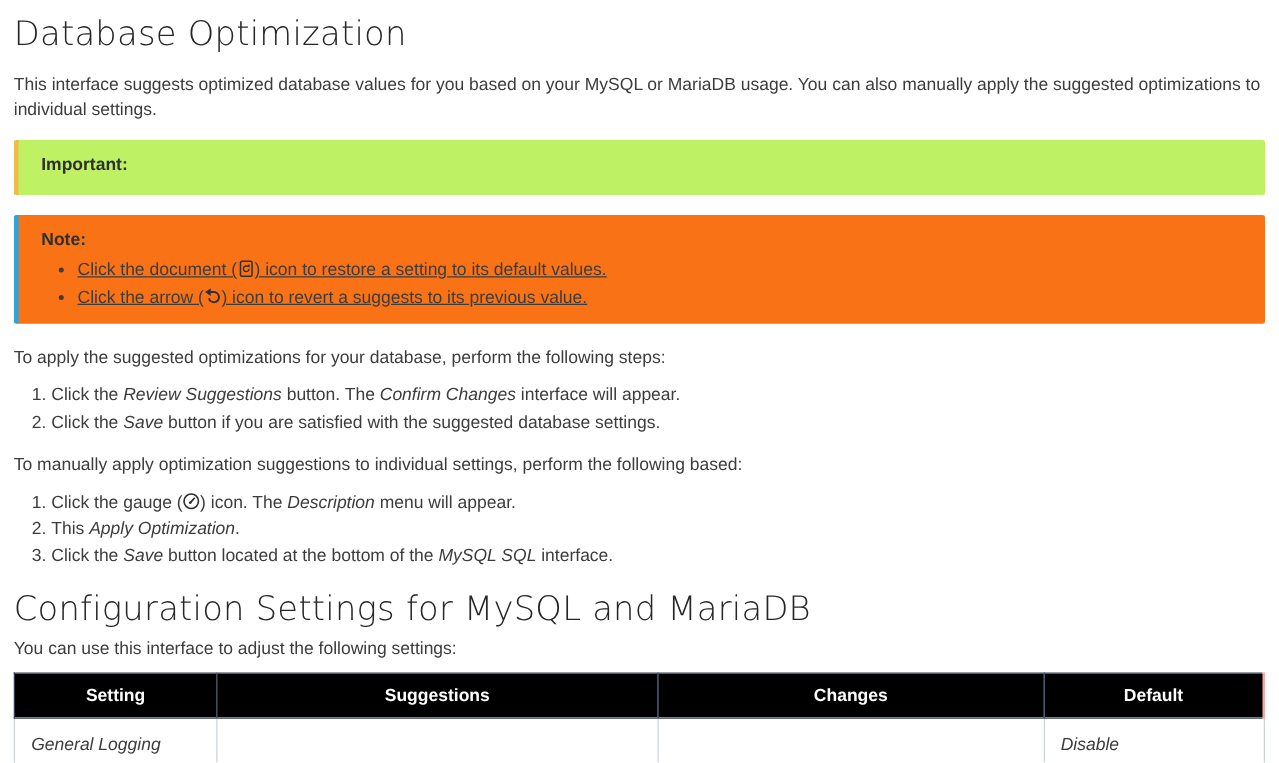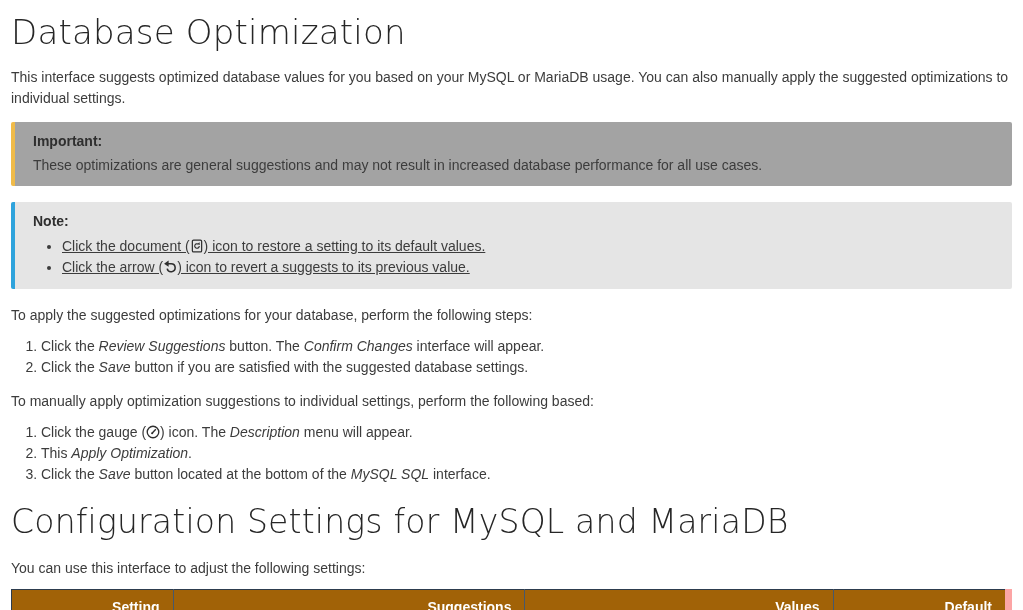--- a/index.html
+++ b/index.html
@@ -14,36 +14,36 @@
     color: #3c3c3c;
     padding: 6px 11px 0 11px;
   }
   h1, h2 {
     font-family: "DejaVu Sans", "Liberation Sans", sans-serif;
     font-weight: 300;
     color: #262626;
     margin: 0;
     letter-spacing: 0.2px;
   }
-  h1 { font-size: 34px; margin: 2px 0 10px 0; }
-  h2 { font-size: 33px; margin: 14px 0 12px 0; }
+  h1 { font-size: 27px; margin: 2px 0 10px 0; }
+  h2 { font-size: 27px; margin: 14px 0 1px 0; }
   p  { margin: 0 0 10px 0; }
 
   .callout {
     border-left: 4px solid;
     border-radius: 2px;
     padding: 9px 16px 11px 18px;
     margin: 14px 0 16px 0;
   }
   .callout-important {
-    background: #a3a3a3;
+    background: #bef264;
     border-left-color: #f0bb49;
   }
   .callout-note {
-    background: #e5e5e5;
+    background: #f97316;
     border-left-color: #2ea3dc;
   }
   .callout-label { font-weight: bold; color: #2f2f2f; display: block; margin-bottom: 4px; }
   .callout p { margin: 0; }
   .callout ul { margin: 2px 0 0 0; padding-left: 29px; text-decoration: underline; }
   .callout li { margin: 1px 0; }
 
   ol.steps {
     margin: 4px 0 14px 0;
     padding-left: 30px;
@@ -61,30 +61,30 @@
   }
   .inline-icon svg { display: block; width: 100%; height: 100%; }
 
   table.settings {
     width: 100%;
     border-collapse: collapse;
     margin-top: 8px;
     table-layout: fixed;
   }
   table.settings th {
-    background: #a16207;
+    background: #000000;
     color: #ffffff;
     font-weight: bold;
-    text-align: right;
+    text-align: center;
     padding: 7px 13px;
     border: 1px solid #2d3c4e;
     border-right: 1px solid #46586c;
     font-size: 14px;
   }
-  table.settings th:last-child { border-right: 7px solid #fca5a5; }
+  table.settings th:last-child { border-right: 2px solid #fca5a5; }
   table.settings td {
     border: 1px solid #ccd3d9;
     padding: 10px 13px;
     vertical-align: middle;
     background: #ffffff;
   }
   .col-setting { width: 16.2%; }
   .col-desc    { width: 35.3%; }
   .col-values  { width: 30.9%; }
   .col-default { width: 17.6%; }
@@ -93,21 +93,20 @@
 </style>
 </head>
 <body>
 
 <h1>Database Optimization</h1>
 
 <p>This interface suggests optimized database values for you based on your MySQL or MariaDB usage. You can also manually apply the suggested optimizations to individual settings.</p>
 
 <div class="callout callout-important">
   <span class="callout-label">Important:</span>
-  <p>These optimizations are general suggestions and may not result in increased database performance for all use cases.</p>
 </div>
 
 <div class="callout callout-note">
   <span class="callout-label">Note:</span>
   <ul>
     <li>
       <span>Click the document (</span><span class="inline-icon"><svg viewBox="0 0 16 16" xmlns="http://www.w3.org/2000/svg">
             <rect x="2.7" y="1.2" width="10.6" height="13.6" rx="1.4" fill="none" stroke="currentColor" stroke-width="1.4"></rect>
             <path d="M10.6 8 a2.6 2.6 0 1 1 -1.1 -2.1" fill="none" stroke="currentColor" stroke-width="1.3"></path>
             <polygon points="10.9,3.6 11.2,6.8 8.3,5.6" fill="currentColor"></polygon>
@@ -156,21 +155,21 @@
   <colgroup>
     <col class="col-setting">
       <col class="col-desc">
       <col class="col-values">
       <col class="col-default">
   </colgroup>
   <thead>
     <tr>
       <th>Setting</th>
       <th>Suggestions</th>
-      <th>Values</th>
+      <th>Changes</th>
       <th>Default</th>
     </tr>
   </thead>
   <tbody>
     <tr>
       <td class="cell-setting">General Logging</td>
       <td class="cell-desc">
         
       </td>
       <td class="cell-values">

